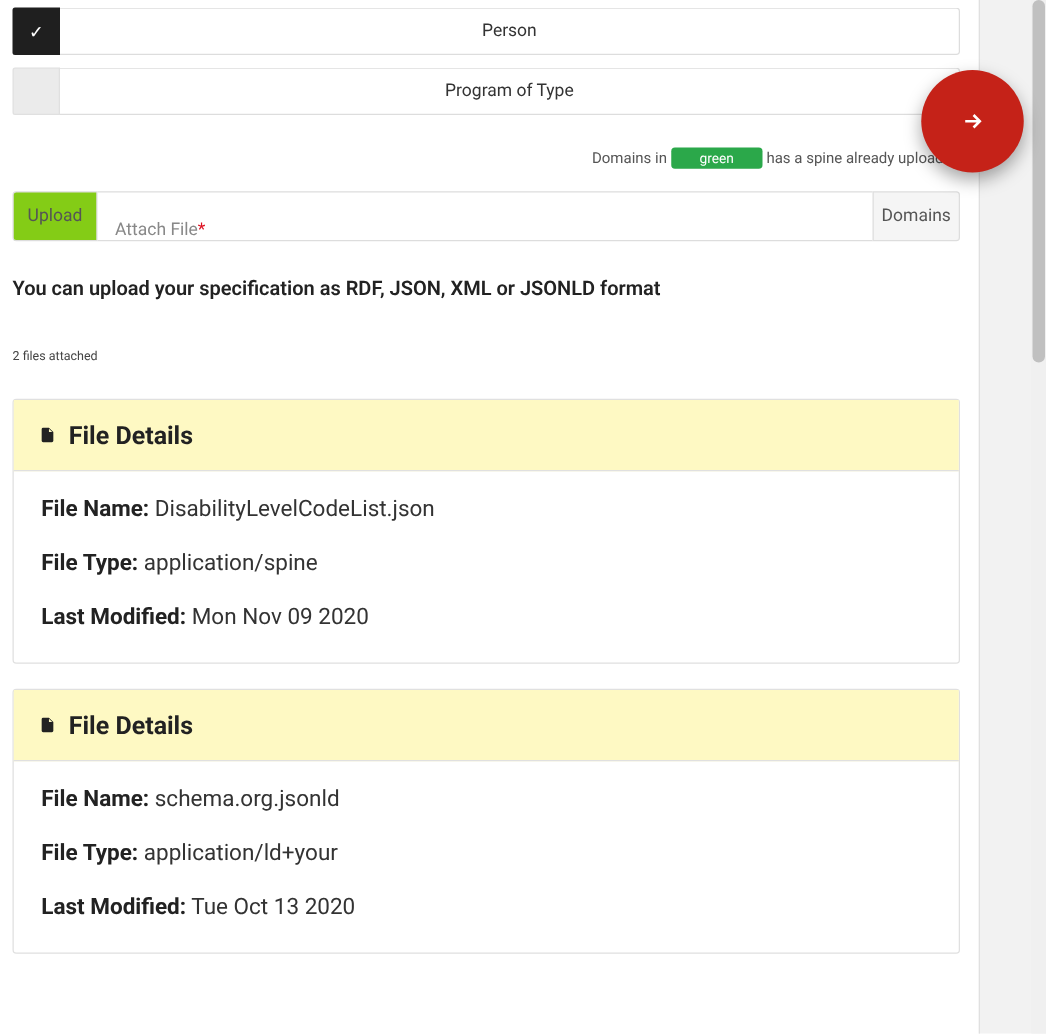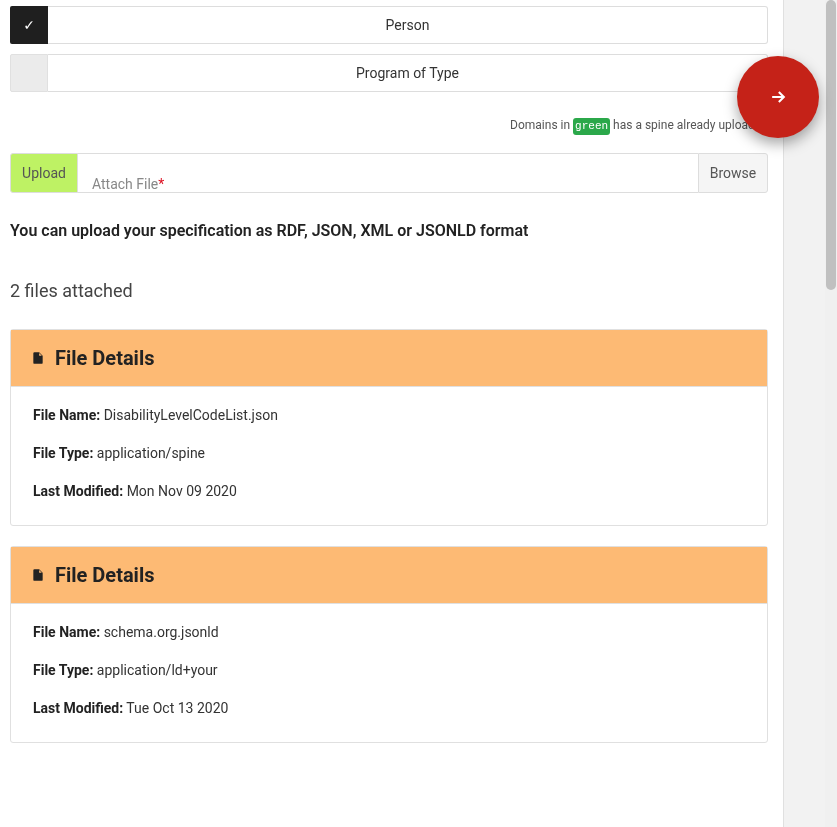--- a/index.html
+++ b/index.html
@@ -77,39 +77,38 @@
     .hint-row {
       text-align: right;
       font-size: 12px;
       color: #555;
       margin-top: 26px;
       margin-bottom: 18px;
     }
     .green-badge {
       background: #2ba84a;
       color: #fff;
-      padding: 1px 2px;
+      padding: 1px 23px;
       border-radius: 3px;
       font-size: 11px;
       display: inline-block;
       line-height: 1.4;
-      font-family: Liberation Mono, monospace;
     }
     .upload-row {
       display: flex;
       width: 100%;
       margin-bottom: 28px;
     }
     .upload-label {
       width: 68px;
       height: 40px;
       display: flex;
       align-items: center;
       justify-content: center;
-      background: #bef264;
+      background: #84cc16;
       border: 1px solid #ddd;
       color: #555;
       font-size: 14px;
       border-radius: 3px 0 0 3px;
     }
     .attach-input {
       flex: 1;
       height: 40px;
       border: 1px solid #ddd;
       border-left: none;
@@ -134,31 +133,31 @@
       border-radius: 0 3px 3px 0;
       cursor: pointer;
     }
     .info-text {
       font-weight: 600;
       font-size: 16px;
       color: #222;
       margin-bottom: 40px;
     }
     .attached-count {
-      font-size: 18px;
+      font-size: 10px;
       color: #444;
       margin-bottom: 28px;
     }
     .card {
       border: 1px solid #e0e0e0;
       border-radius: 3px;
       margin-bottom: 20px;
     }
     .card-header {
-      background: #fdba74;
+      background: #fef9c3;
       border-bottom: 1px solid #e0e0e0;
       padding: 16px 20px;
       display: flex;
       align-items: center;
       gap: 10px;
     }
     .card-header-title {
       font-size: 20px;
       font-weight: 700;
       color: #222;
@@ -166,21 +165,21 @@
     .file-icon {
       width: 14px;
       height: 18px;
       fill: #222;
       flex-shrink: 0;
     }
     .card-body {
       padding: 20px 22px 26px 22px;
     }
     .field-row {
-      font-size: 14px;
+      font-size: 18px;
       color: #333;
       margin-bottom: 22px;
     }
     .field-row:last-child { margin-bottom: 0; }
     .field-label {
       font-weight: 700;
       color: #222;
     }
     .fab {
       position: absolute;
@@ -234,21 +233,21 @@
     <span class="green-badge">green</span>
     <span>has a spine already uploaded</span>
   </div>
 
   <div class="upload-row">
     <div class="upload-label">Upload</div>
     <div class="attach-input">
       <span>Attach File</span>
         <span class="req">*</span>
     </div>
-    <div class="browse-btn">Browse</div>
+    <div class="browse-btn">Domains</div>
   </div>
 
   <div class="info-text">You can upload your specification as RDF, JSON, XML or JSONLD format</div>
 
   <div class="attached-count">2 files attached</div>
 
   <div class="card">
     <div class="card-header">
       <svg class="file-icon" viewBox="0 0 24 24">
           <path d="M14 2H6a2 2 0 0 0-2 2v16a2 2 0 0 0 2 2h12a2 2 0 0 0 2-2V8l-6-6zM14 3.5L18.5 8H14V3.5z"></path>

